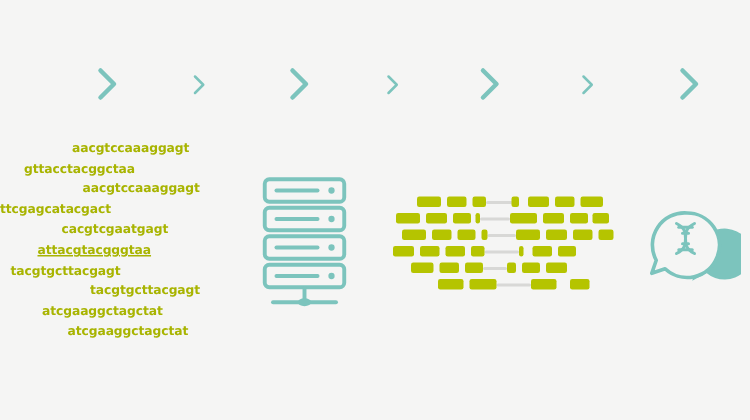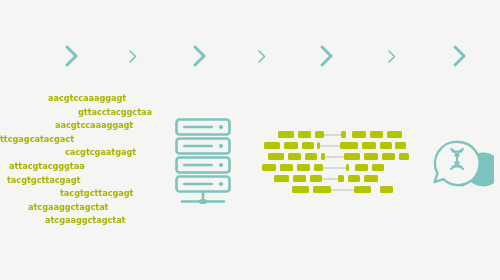--- a/index.html
+++ b/index.html
@@ -114,25 +114,25 @@
     <svg class="chevron" style="left:387px;top:13px;" width="10" height="15" viewBox="0 0 10 15">
       <path d="M2 2 L7.5 7.5 L2 13" fill="none" stroke="#7cc4bd" stroke-width="1.7" stroke-linecap="round" stroke-linejoin="round"></path>
     </svg>
     <svg class="chevron" style="left:452px;top:8px;" width="16" height="24" viewBox="0 0 16 24">
       <path d="M3 3 L12 12 L3 21" fill="none" stroke="#7cc4bd" stroke-width="3" stroke-linecap="round" stroke-linejoin="round"></path>
     </svg>
   </div>
 
   <div class="seq-block" id="seq-block">
       <div class="seq-line" style="padding-left: 48px; color: rgb(168, 180, 0);">aacgtccaaaggagt</div>
-      <div class="seq-line" style="padding-left: 16px; color: rgb(168, 180, 0); text-align: right;">gttacctacggctaa</div>
+      <div class="seq-line" style="padding-left: 16px; color: rgb(168, 180, 0);">gttacctacggctaa</div>
       <div class="seq-line" style="padding-left: 55px; color: rgb(168, 180, 0);">aacgtccaaaggagt</div>
       <div class="seq-line" style="color: rgb(168, 180, 0);">ttcgagcatacgact</div>
-      <div class="seq-line" style="padding-left: 65px; color: rgb(168, 180, 0);">cacgtcgaatgagt</div>
-      <div class="seq-line" style="padding-left: 9px; color: rgb(168, 180, 0);">attacgtacgggtaa</div>
+      <div class="seq-line" style="padding-left: 41px; color: rgb(168, 180, 0);">cacgtcgaatgagt</div>
+      <div class="seq-line" style="padding-left: 25px; color: rgb(168, 180, 0); text-decoration: underline;">attacgtacgggtaa</div>
       <div class="seq-line" style="padding-left: 7px; color: rgb(168, 180, 0);">tacgtgcttacgagt</div>
       <div class="seq-line" style="padding-left: 60px; color: rgb(168, 180, 0);">tacgtgcttacgagt</div>
       <div class="seq-line" style="padding-left: 28px; color: rgb(168, 180, 0);">atcgaaggctagctat</div>
       <div class="seq-line" style="padding-left: 45px; color: rgb(168, 180, 0);">atcgaaggctagctat</div>
     </div>
 
   <div class="server-icon">
     <svg width="58" height="90" viewBox="0 0 58 90">
       <g fill="none" stroke="#7cc4bd" stroke-width="2.6">
         <rect x="2.5" y="2.5" width="53" height="15" rx="3"></rect>

